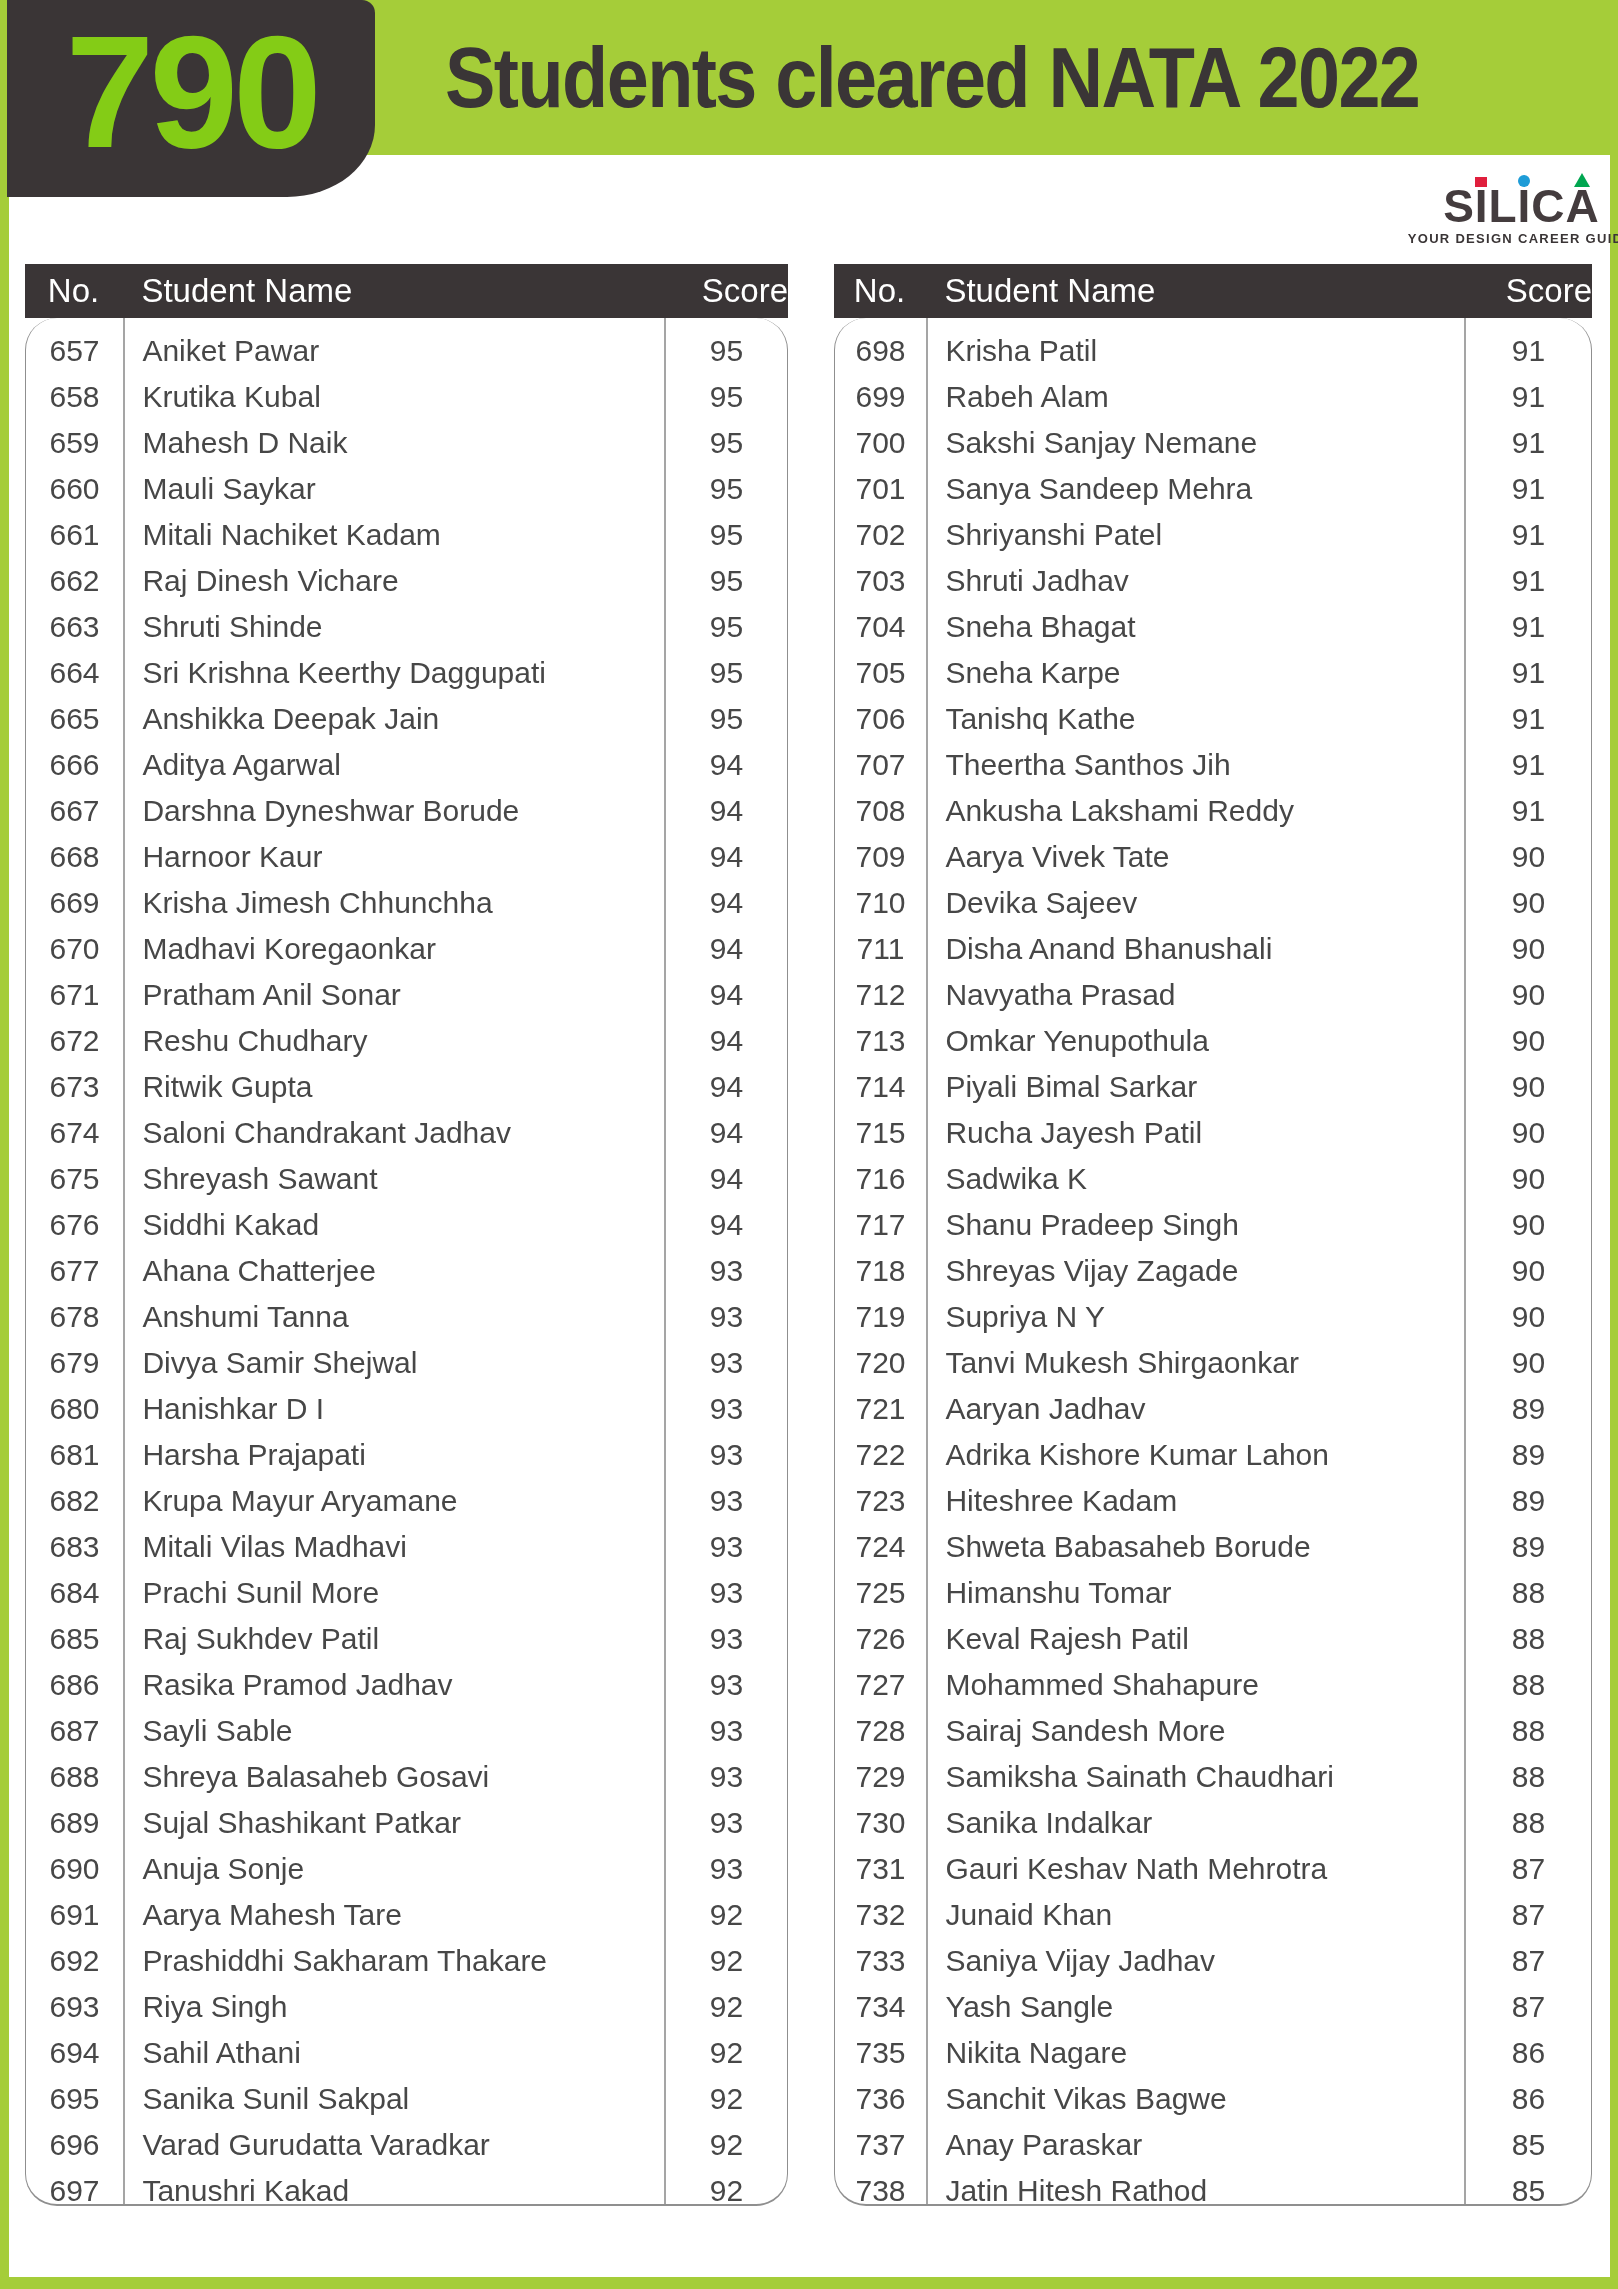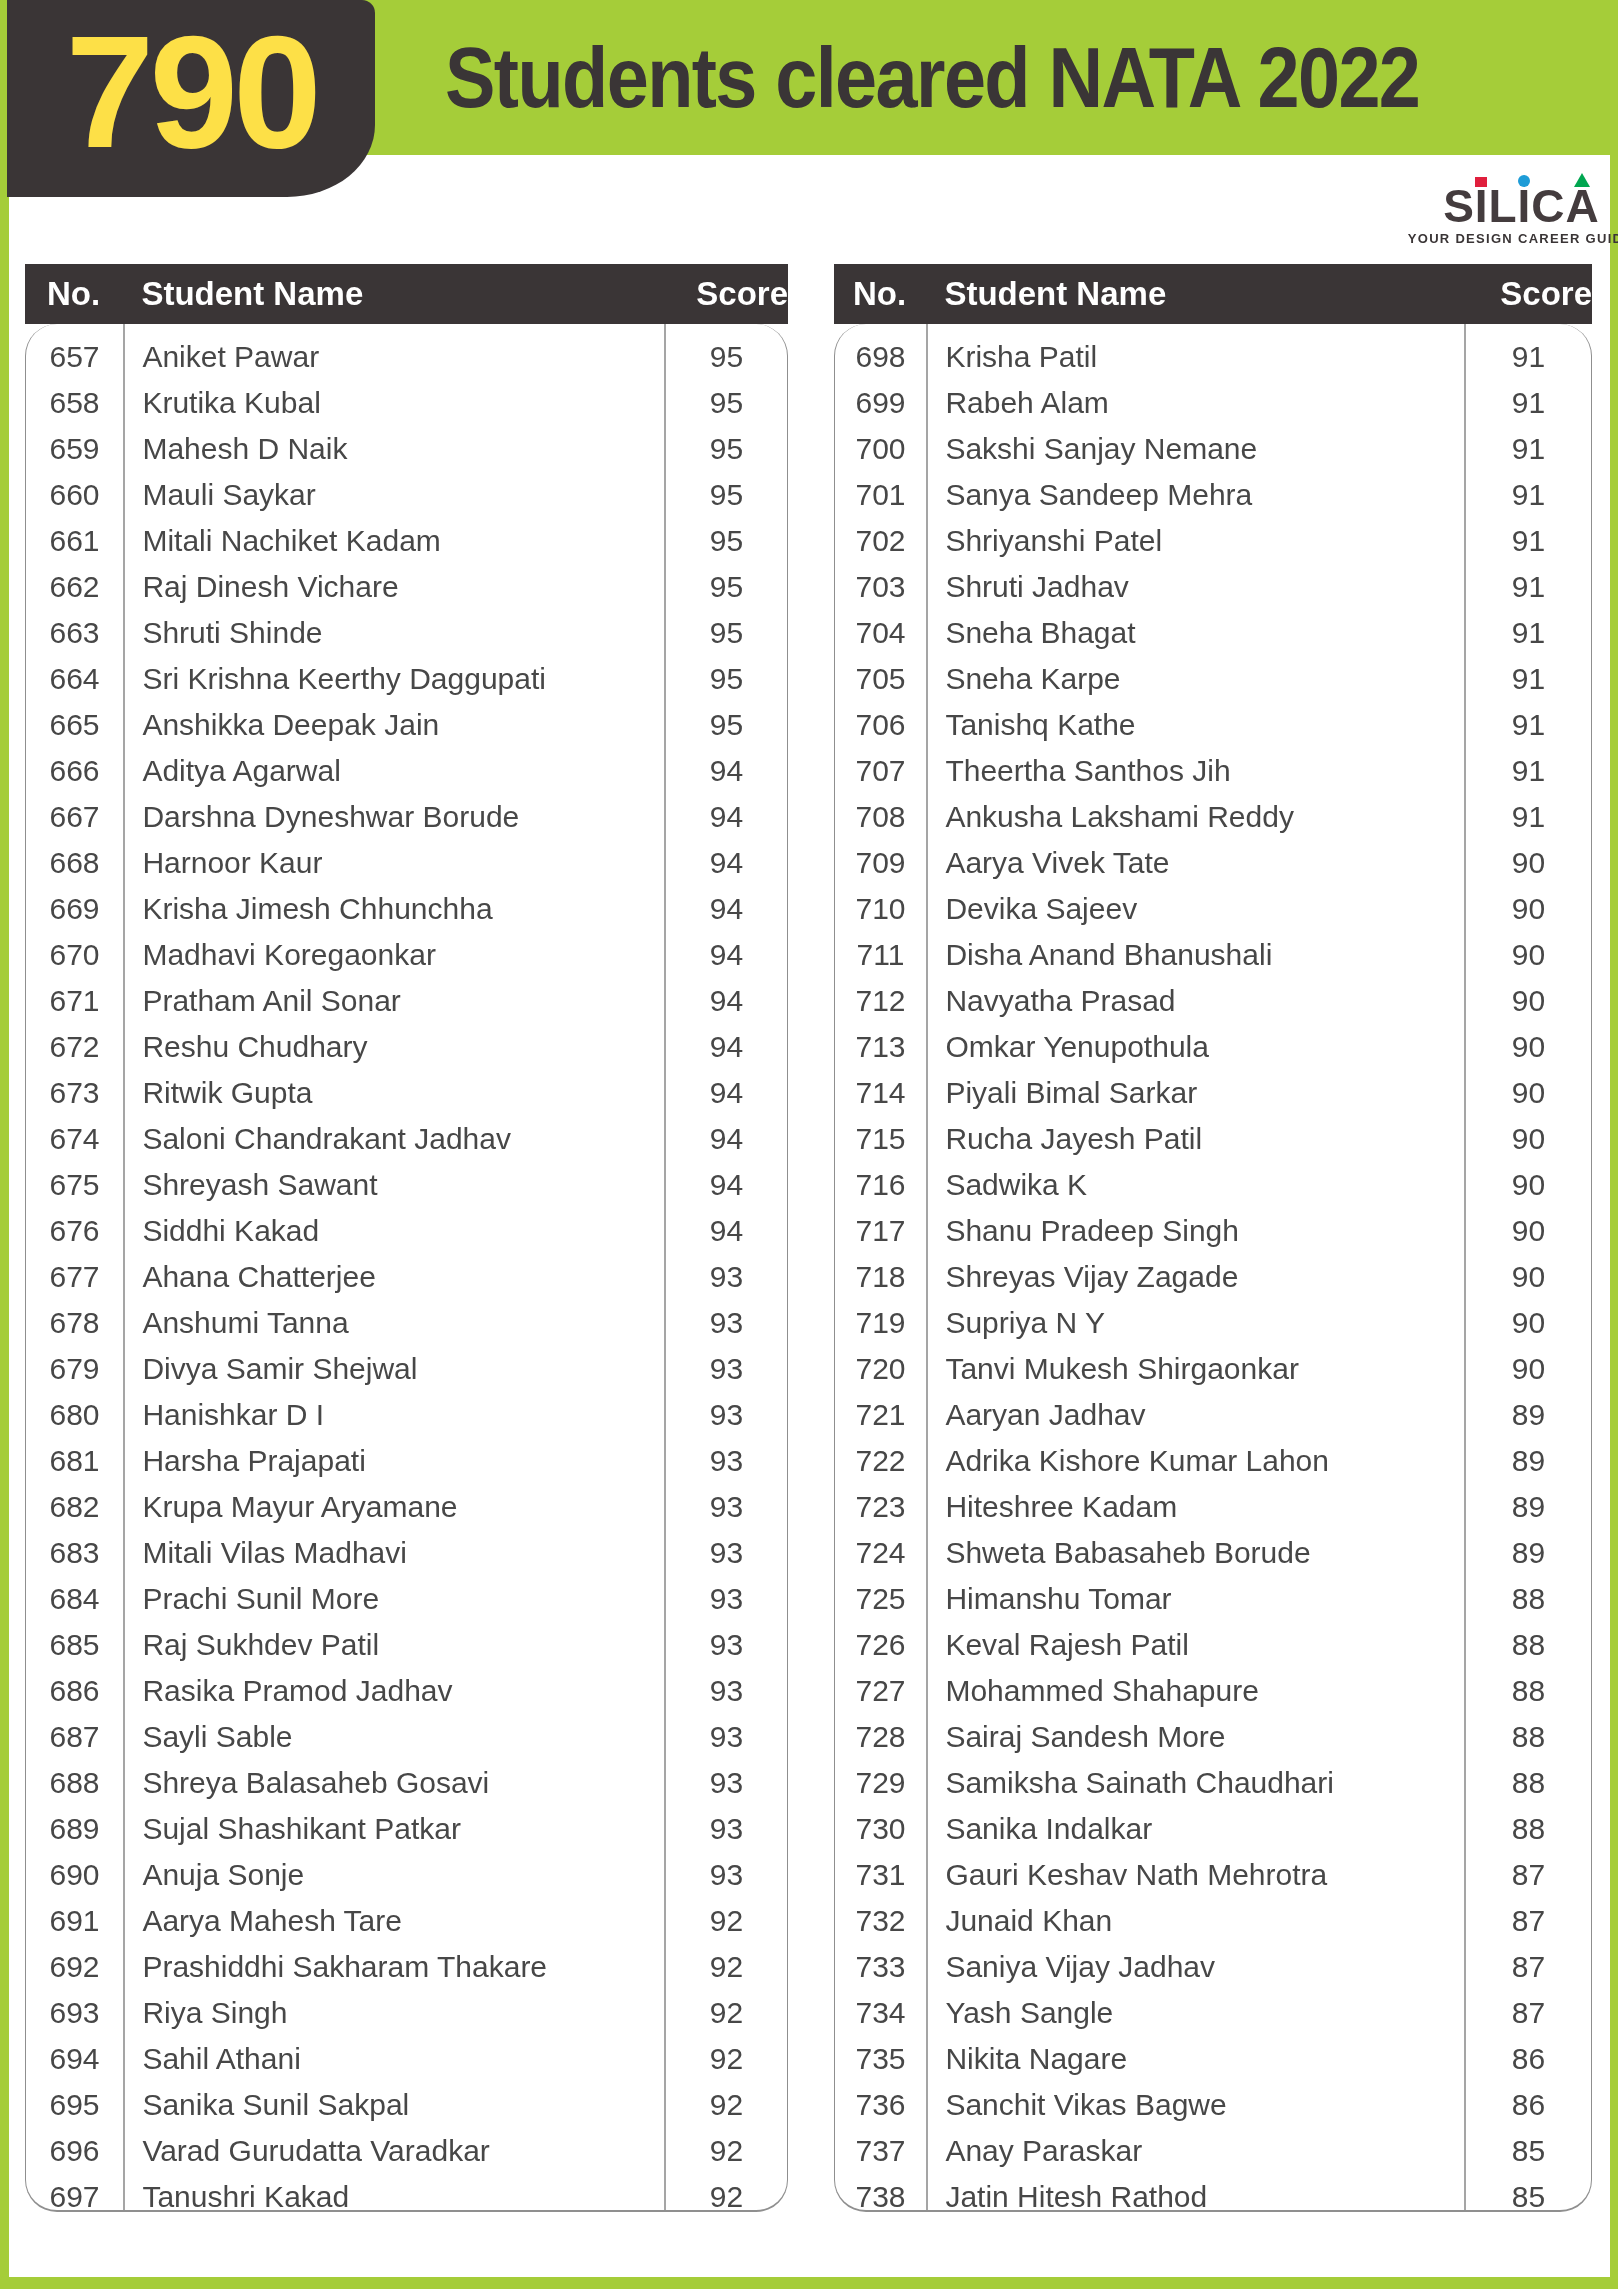--- a/index.html
+++ b/index.html
@@ -21,21 +21,21 @@
   .edge.left{left:0;} .edge.right{right:0;}
   .bottom-bar{position:absolute;left:0;right:0;bottom:0;height:13px;background:var(--green);}
 
   
   .badge{
     position:absolute;left:7.4px;top:0;width:368px;height:197px;background:var(--dark);
     border-radius:0 13px 88px 0 / 0 13px 72px 0;
     display:flex;align-items:center;justify-content:center;
   }
   .badge .num{
-    color:#fde047;font-size:159px;font-weight:bold;letter-spacing:-4.6px;line-height:1;
+    color:#84cc16;font-size:159px;font-weight:bold;letter-spacing:-4.6px;line-height:1;
     padding-bottom:13px;
   }
 
   
   .title{
     position:absolute;left:445px;top:0;height:155px;display:flex;align-items:center;
     font-size:85px;font-weight:bold;color:var(--dark);letter-spacing:-1.8px;white-space:nowrap;
     transform:scaleX(0.89);transform-origin:left center;
   }
 
@@ -48,22 +48,22 @@
   .mark.blue-circle::before{content:"";width:12px;height:12px;border-radius:50%;background:var(--logo-blue);}
   .mark.green-triangle::before{content:"";width:0;height:0;border-left:8.3px solid transparent;border-right:8.3px solid transparent;border-bottom:14px solid var(--logo-green);}
   .letter{font-size:46px;line-height:39px;font-weight:bold;color:var(--logo-text);letter-spacing:-0.9px;}
   .logo-tagline{margin-top:5.5px;font-size:13px;font-weight:bold;letter-spacing:1.3px;color:var(--dark);white-space:nowrap;}
 
   
   .score-table{position:absolute;top:264px;}
   .tbl-left{left:25px;width:763px;--d1:97px;--dscore:121px;}
   .tbl-right{left:834px;width:758px;--d1:91px;--dscore:125px;}
   .thead{
-    height:60px;background:var(--dark);display:flex;align-items:center;
-    color:var(--header-text);font-weight:bold;font-size:33px;
+    height:54px;background:var(--dark);display:flex;align-items:center;
+    color:var(--header-text);font-weight:normal;font-size:33px;
   }
   .h-no{width:var(--d1);text-align:center;}
   .h-name{flex:1;padding-left:19.4px;}
   .h-score{width:var(--dscore);text-align:right;}
   .tbody{
     position:relative;height:1888px;background:#ffffff;
     border-left:1.8px solid var(--table-border);border-right:1.8px solid var(--table-border);
     border-bottom:2.8px solid var(--table-border);
     padding-top:10px;
     border-radius:32px;

